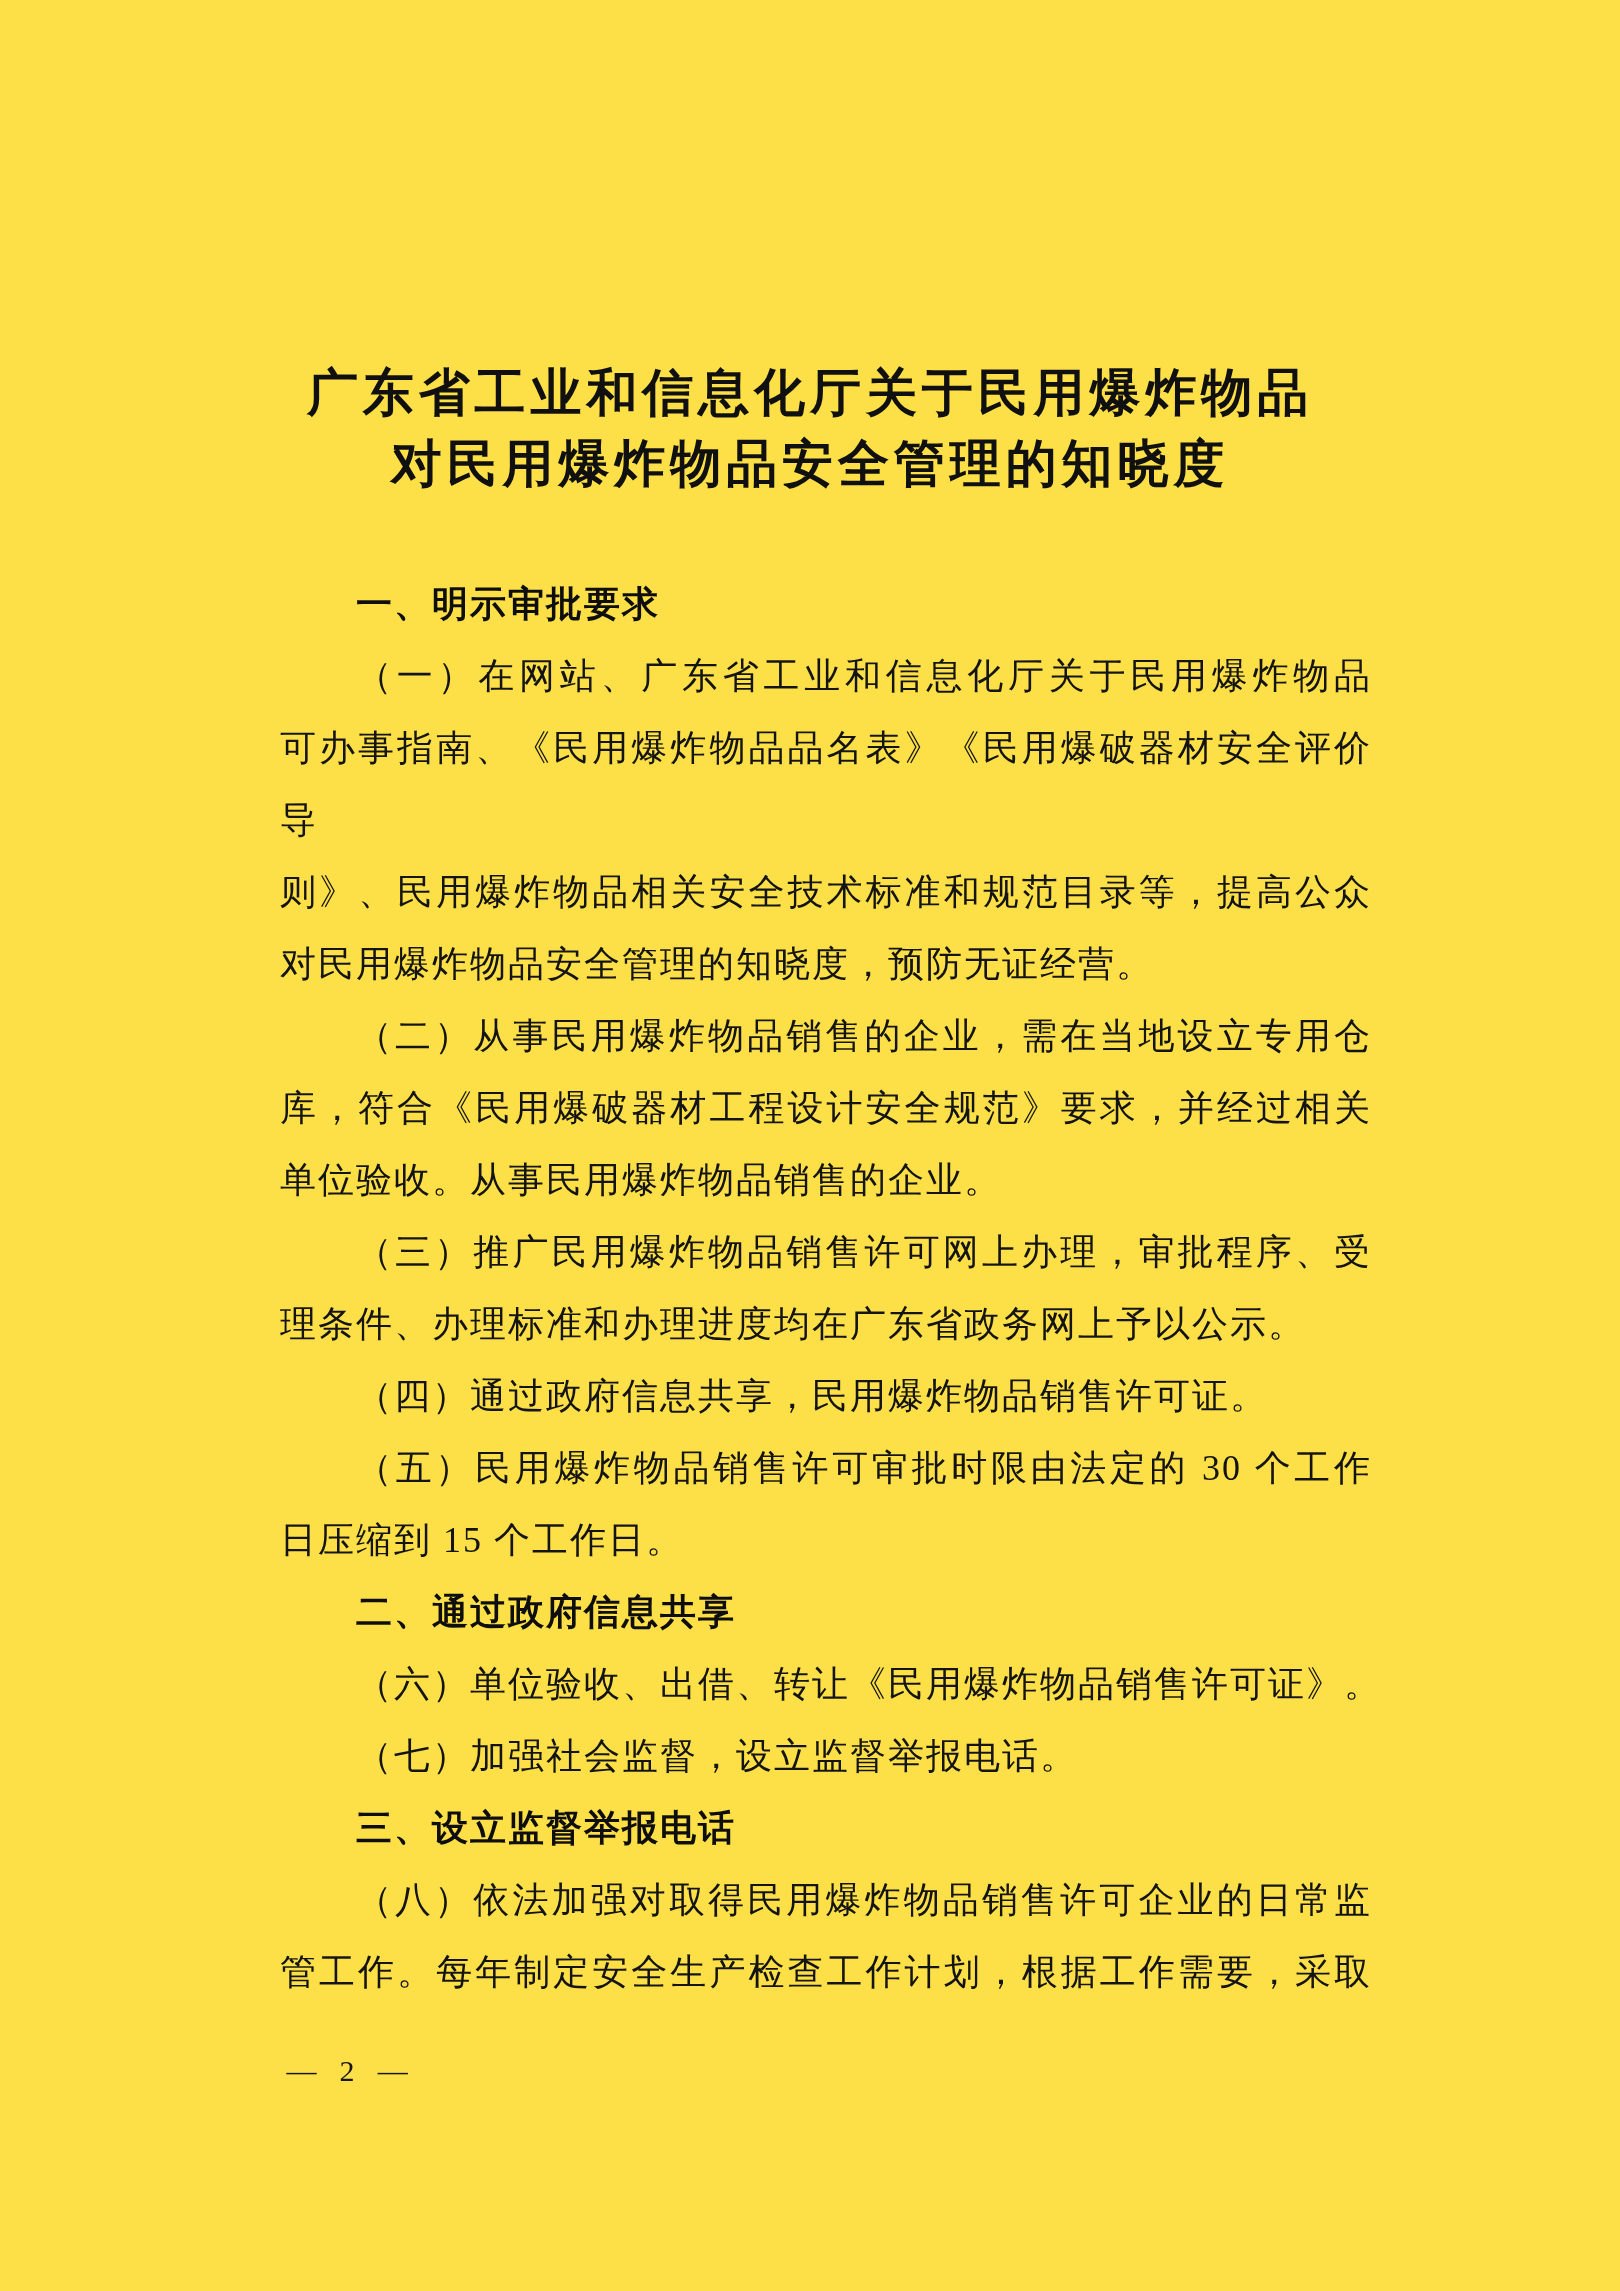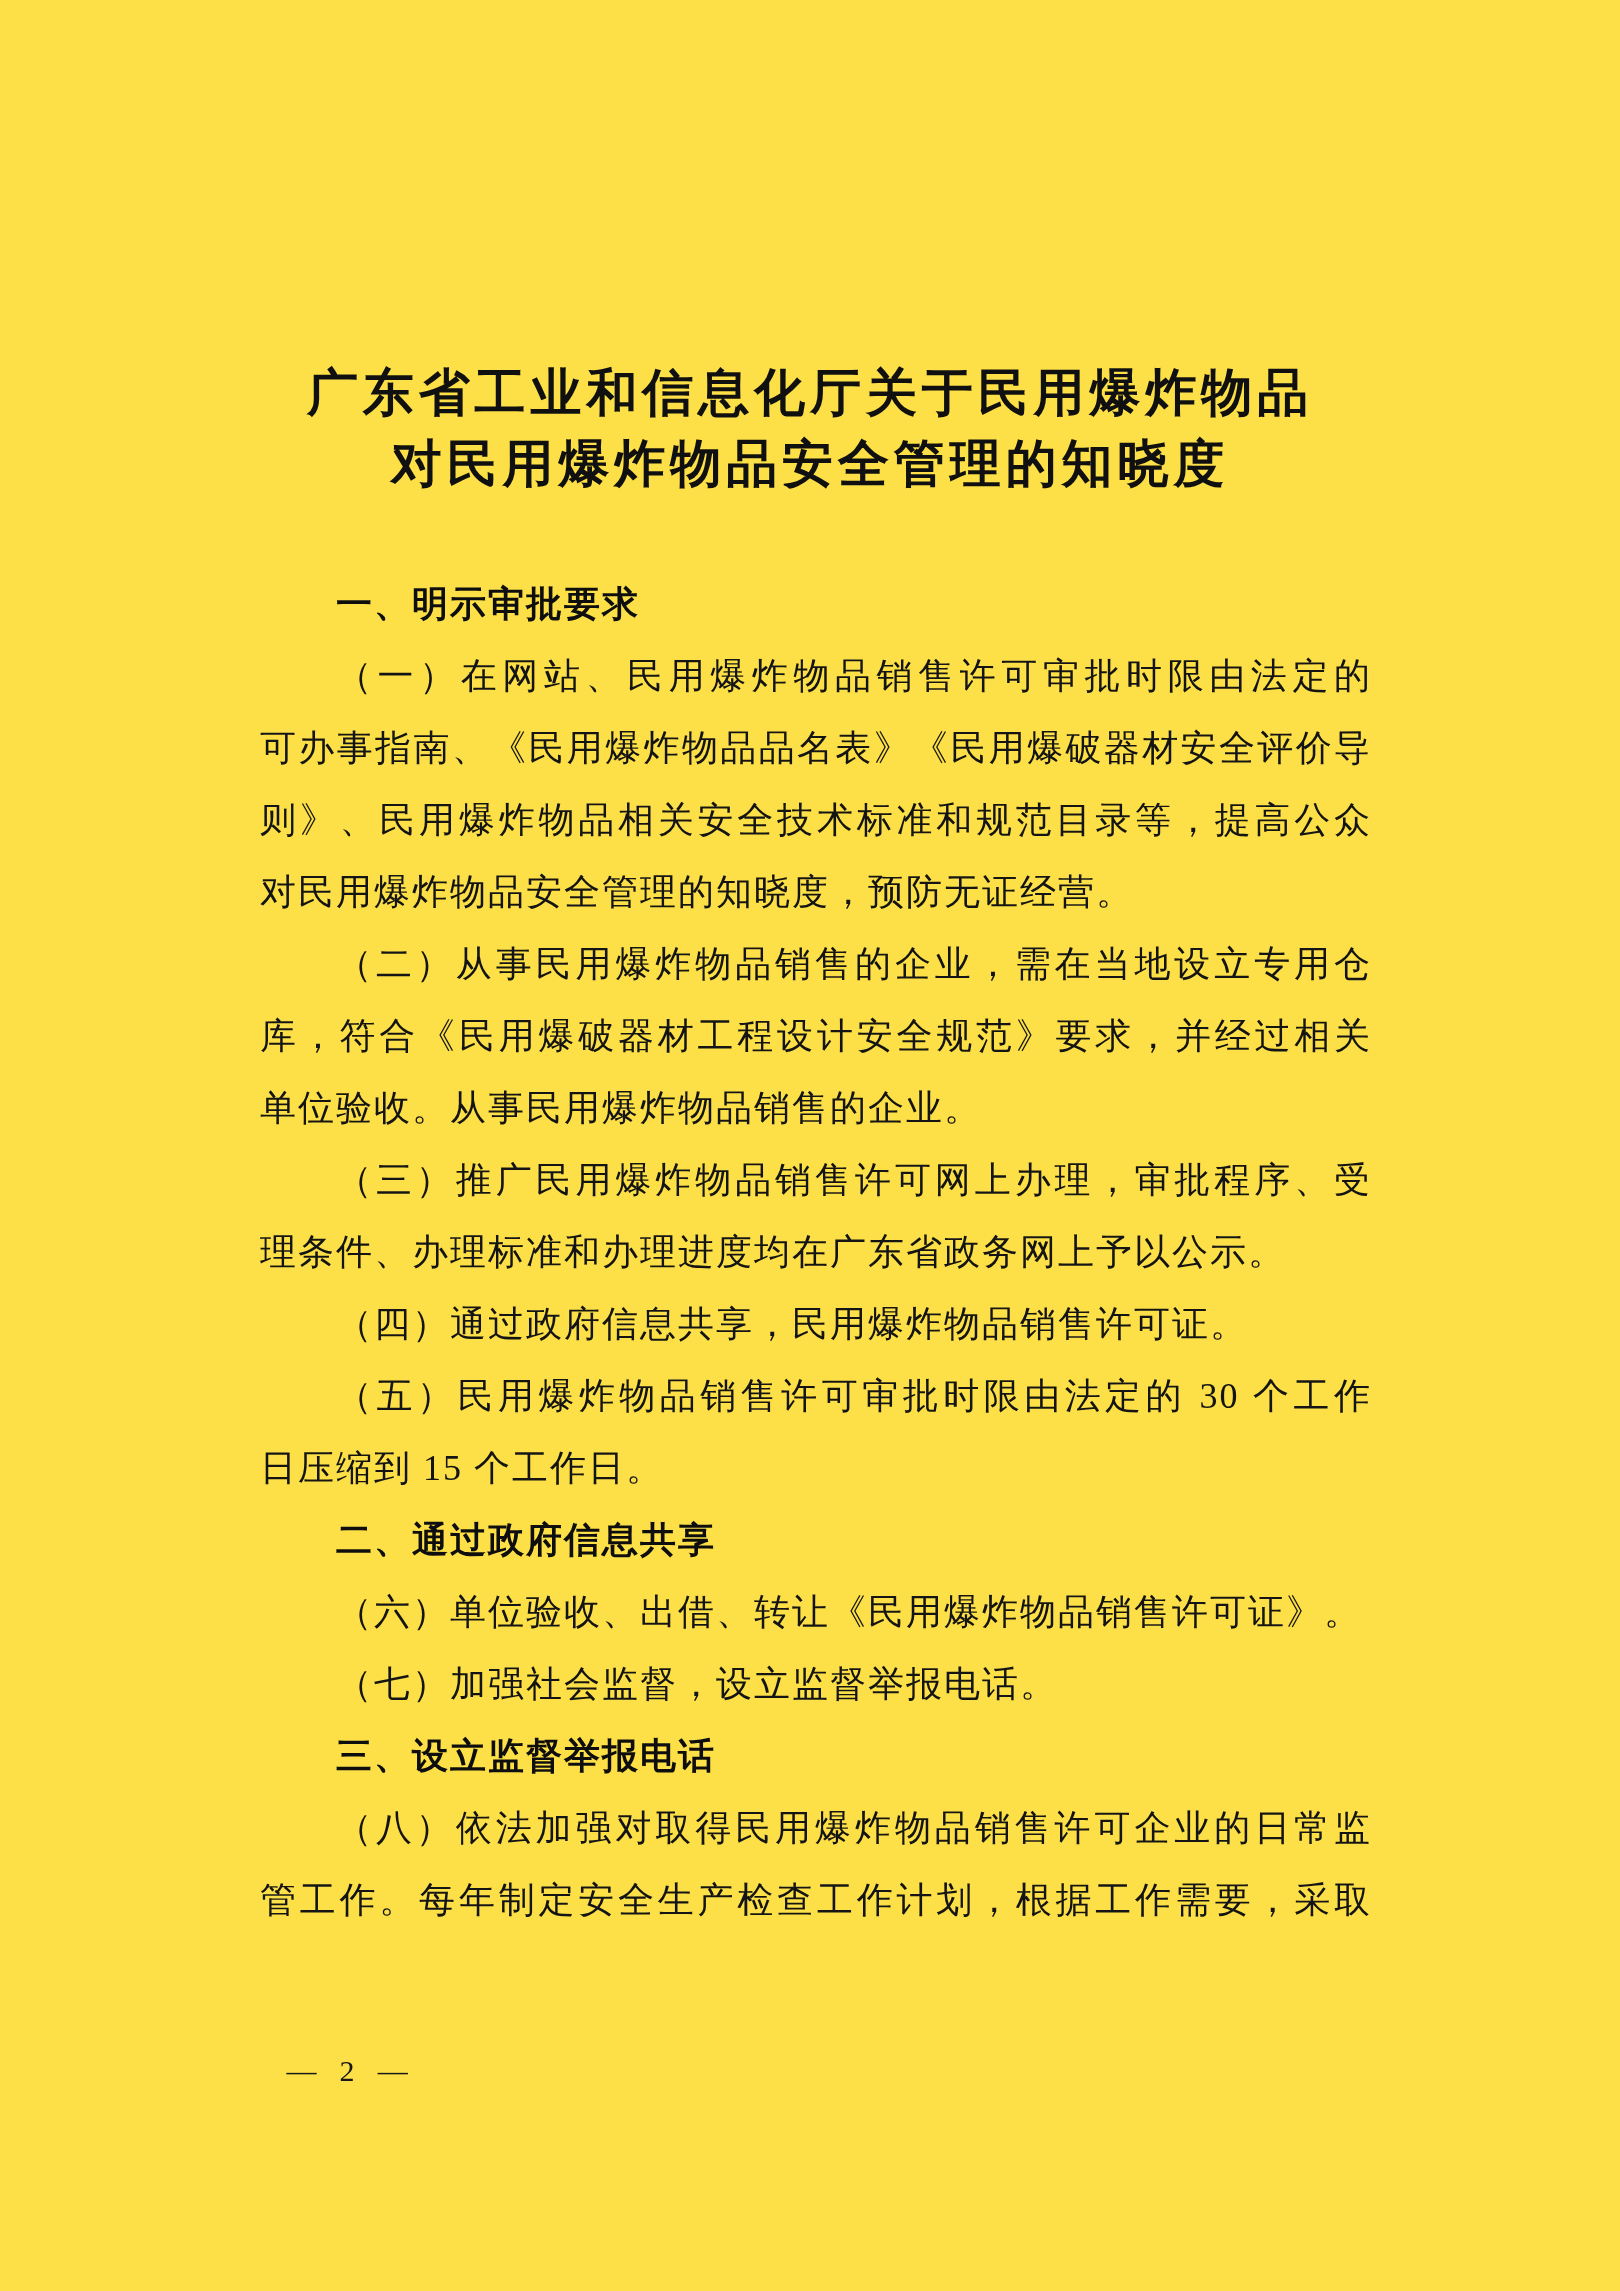--- a/index.html
+++ b/index.html
@@ -31,20 +31,21 @@
     width: 1112px;
     font-family: "Liberation Serif", "DejaVu Serif", serif;
     font-size: 36px;
     line-height: 72px;
     letter-spacing: 2px;
     color: #141414;
   }
   .line {
     min-height: 72px;
     white-space: nowrap;
+    margin-left: 20px;
   }
   .l-heading {
     font-family: "Liberation Sans", "DejaVu Sans", sans-serif;
     font-weight: bold;
     padding-left: 76px;
     color: #0e0e0e;
   }
   .l-first-just {
     padding-left: 76px;
     white-space: normal;
@@ -78,21 +79,21 @@
 <body>
 
 <div class="page">
   <div class="title">
     <div class="title-line">广东省工业和信息化厅关于民用爆炸物品</div>
     <div class="title-line">对民用爆炸物品安全管理的知晓度</div>
   </div>
 
   <div class="body" id="body-lines">
       <div class="line l-heading">一、明示审批要求</div>
-      <div class="line l-first-just">（一）在网站、民用爆炸物品销售许可审批时限由法定的</div>
+      <div class="line l-first-just">（一）在网站、广东省工业和信息化厅关于民用爆炸物品</div>
       <div class="line l-cont-just">可办事指南、《民用爆炸物品品名表》《民用爆破器材安全评价导</div>
       <div class="line l-cont-just">则》、民用爆炸物品相关安全技术标准和规范目录等，提高公众</div>
       <div class="line l-cont-left">对民用爆炸物品安全管理的知晓度，预防无证经营。</div>
       <div class="line l-first-just">（二）从事民用爆炸物品销售的企业，需在当地设立专用仓</div>
       <div class="line l-cont-just">库，符合《民用爆破器材工程设计安全规范》要求，并经过相关</div>
       <div class="line l-cont-left">单位验收。从事民用爆炸物品销售的企业。</div>
       <div class="line l-first-just">（三）推广民用爆炸物品销售许可网上办理，审批程序、受</div>
       <div class="line l-cont-left">理条件、办理标准和办理进度均在广东省政务网上予以公示。</div>
       <div class="line l-first-left">（四）通过政府信息共享，民用爆炸物品销售许可证。</div>
       <div class="line l-first-just">（五）民用爆炸物品销售许可审批时限由法定的 30 个工作</div>

